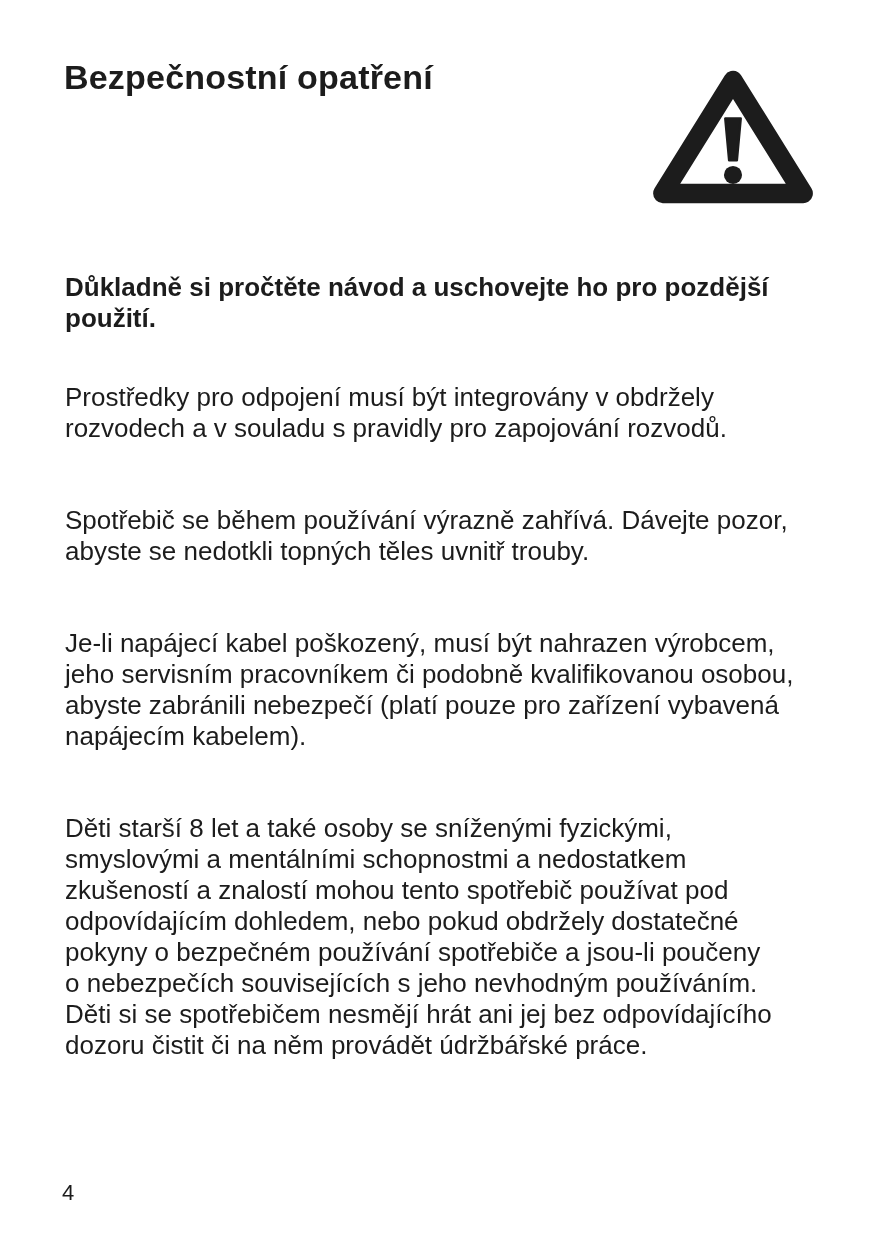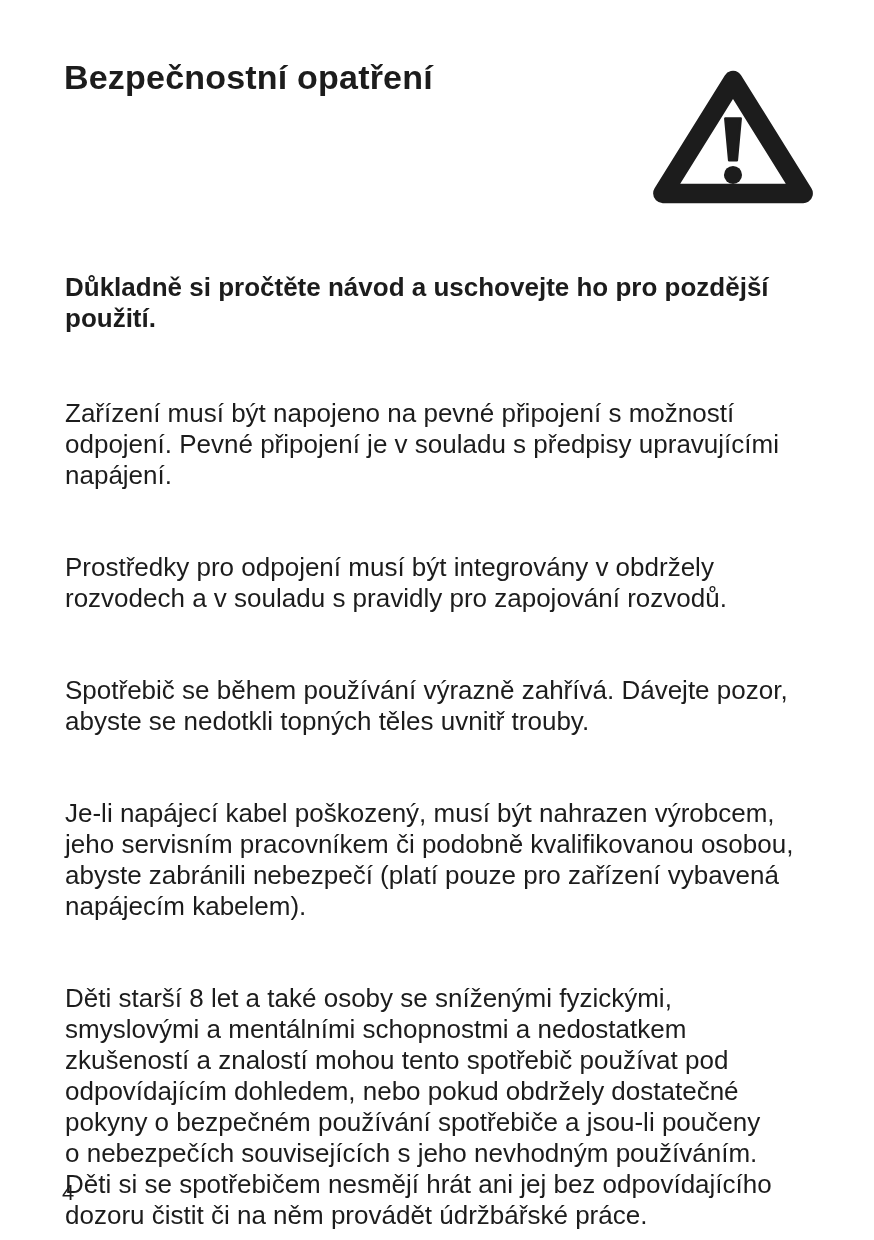--- a/index.html
+++ b/index.html
@@ -33,21 +33,21 @@
   .content {
     position: absolute;
     left: 65px;
     top: 241px;
     width: 758px;
     font-size: 26px;
     line-height: 31px;
     white-space: pre-line;
   }
   .para { margin-bottom: 30px; white-space: pre-line; }
-  .para.intro { font-weight: 700; margin-bottom: 33px; }
+  .para.intro { font-weight: 700; margin-bottom: 17px; }
   .page-number {
     position: absolute;
     left: 62px;
     top: 1180px;
     font-size: 22px;
   }
 </style>
 </head>
 <body>
 
@@ -59,23 +59,20 @@
     <svg viewBox="0 0 100 88" width="162" height="142" aria-hidden="true">
       <path d="M50 9 L93.5 79 L6.5 79 Z" fill="#ffffff" stroke="#1c1c1c" stroke-width="12" stroke-linejoin="round"></path>
       <path d="M45.2 32.5 L54.8 32.5 L52.4 58.5 L47.6 58.5 Z" fill="#1c1c1c" stroke="#1c1c1c" stroke-width="1.5" stroke-linejoin="round"></path>
       <circle cx="50" cy="67.5" r="5.6" fill="#1c1c1c"></circle>
     </svg>
   </div>
 
   <div class="content">
     <p class="para intro">Důkladně si pročtěte návod a uschovejte ho pro pozdější
 použití.</p>
-    <p class="para">Zařízení musí být napojeno na pevné připojení s možností
-odpojení. Pevné připojení je v souladu s předpisy upravujícími
-napájení.</p>
     <p class="para">Prostředky pro odpojení musí být integrovány v obdržely
 rozvodech a v souladu s pravidly pro zapojování rozvodů.</p>
     <p class="para">Spotřebič se během používání výrazně zahřívá. Dávejte pozor,
 abyste se nedotkli topných těles uvnitř trouby.</p>
     <p class="para">Je-li napájecí kabel poškozený, musí být nahrazen výrobcem,
 jeho servisním pracovníkem či podobně kvalifikovanou osobou,
 abyste zabránili nebezpečí (platí pouze pro zařízení vybavená
 napájecím kabelem).</p>
     <p class="para">Děti starší 8 let a také osoby se sníženými fyzickými,
 smyslovými a mentálními schopnostmi a nedostatkem

